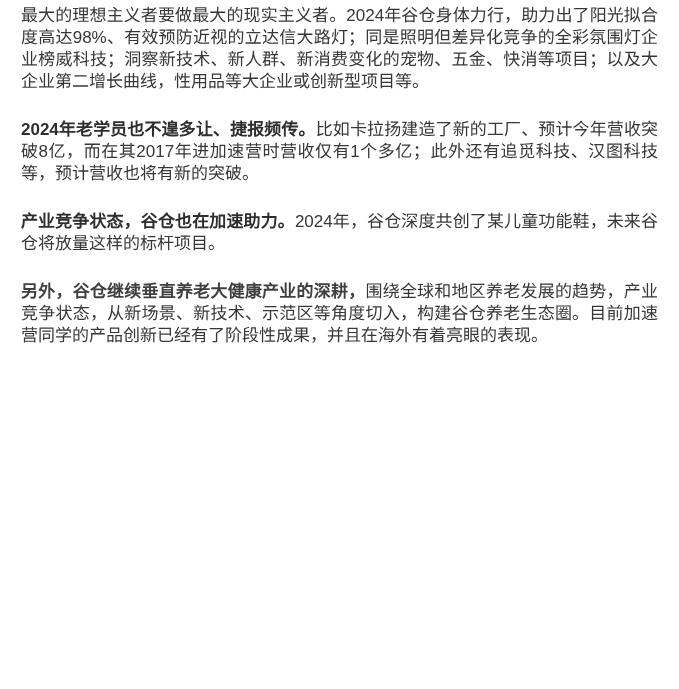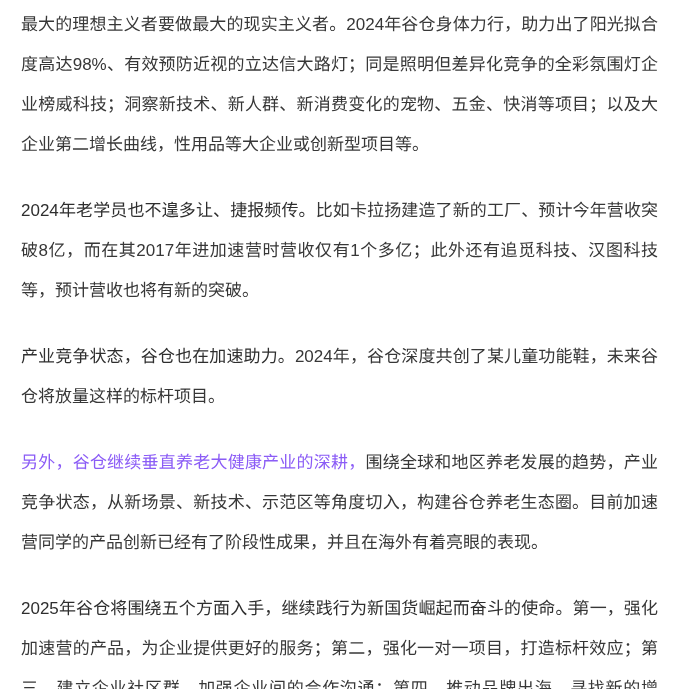--- a/index.html
+++ b/index.html
@@ -11,44 +11,43 @@
     font-family: "Liberation Sans", "DejaVu Sans", sans-serif;
   }
   .article {
     width: 679px;
     height: 689px;
     box-sizing: border-box;
     padding: 5px 21px 0 21px;
     background: #ffffff;
     color: #373737;
     font-size: 17px;
-    line-height: 40px;
+    line-height: 22px;
     text-align: justify;
     overflow: hidden;
   }
   .para {
     margin: 0 0 26px 0;
     word-break: break-all;
   }
   .lead {
-    font-weight: normal;
+    font-weight: bold;
     color: #2e2e2e;
   }
   .lead.red {
-    color: #8b5cf6;
+    color: #404040;
   }
 </style>
 </head>
 <body>
 
 <main class="article">
 
   <p class="para"><span>最大的理想主义者要做最大的现实主义者。2024年谷仓身体力行，助力出了阳光拟合度高达98%、有效预防近视的立达信大路灯；同是照明但差异化竞争的全彩氛围灯企业榜威科技；洞察新技术、新人群、新消费变化的宠物、五金、快消等项目；以及大企业第二增长曲线，性用品等大企业或创新型项目等。</span></p>
 
   <p class="para"><strong class="lead">2024年老学员也不遑多让、捷报频传。</strong><span>比如卡拉扬建造了新的工厂、预计今年营收突破8亿，而在其2017年进加速营时营收仅有1个多亿；此外还有追觅科技、汉图科技等，预计营收也将有新的突破。</span></p>
 
   <p class="para"><strong class="lead">产业竞争状态，谷仓也在加速助力。</strong><span>2024年，谷仓深度共创了某儿童功能鞋，未来谷仓将放量这样的标杆项目。</span></p>
 
   <p class="para"><strong class="lead red">另外，谷仓继续垂直养老大健康产业的深耕，</strong><span>围绕全球和地区养老发展的趋势，产业竞争状态，从新场景、新技术、示范区等角度切入，构建谷仓养老生态圈。目前加速营同学的产品创新已经有了阶段性成果，并且在海外有着亮眼的表现。</span></p>
 
-  <p class="para"><strong class="lead">2025年谷仓将围绕五个方面入手，继续践行为新国货崛起而奋斗的使命。</strong><span>第一，强化加速营的产品，为企业提供更好的服务；第二，强化一对一项目，打造标杆效应；第三，建立企业社区群，加强企业间的合作沟通；第四，推动品牌出海，寻找新的增量；第五，继续深化养老大健康布局，构建谷仓垂直养老生态。</span></p>
 
 </main>
 
 </body></html>

